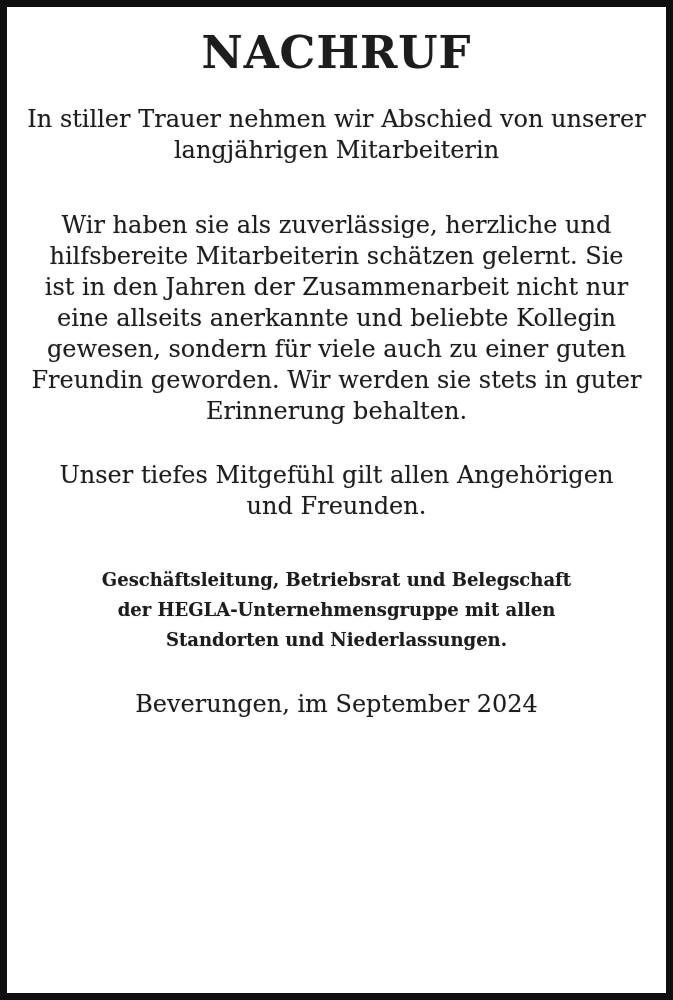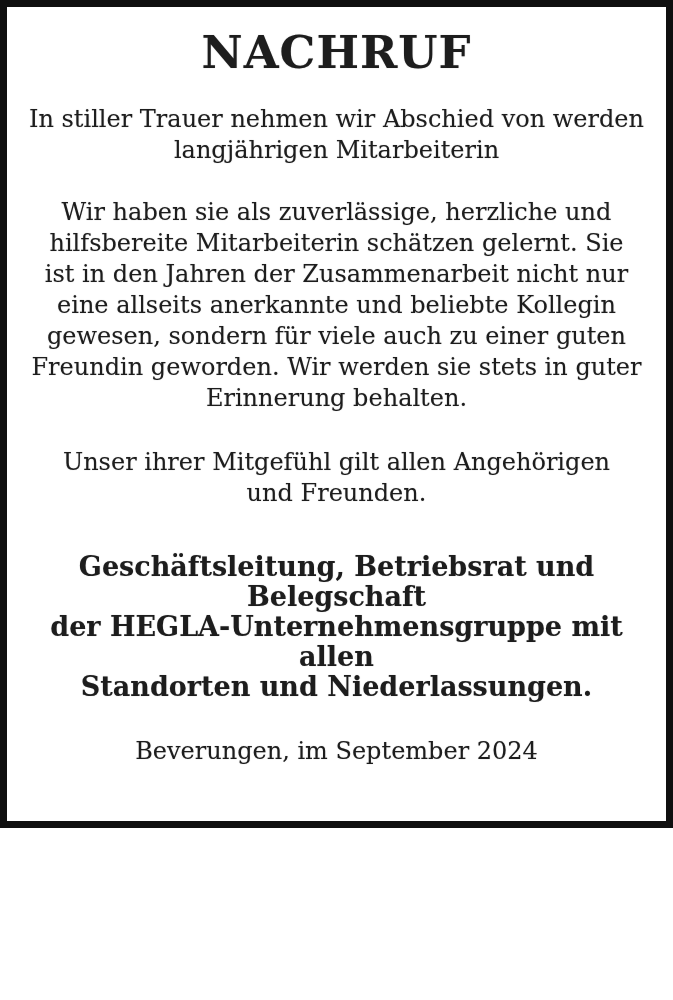--- a/index.html
+++ b/index.html
@@ -8,21 +8,21 @@
     --text-color: #1d1d1d;
     --bg-color: #ffffff;
   }
   * { margin: 0; padding: 0; box-sizing: border-box; }
   html, body {
     background: #ffffff;
   }
   .notice {
     position: relative;
     width: 673px;
-    height: 828px;
+    height: 1000px;
     background: var(--bg-color);
     border: 7px solid var(--border-color);
     font-family: "DejaVu Serif", "Liberation Serif", serif;
     color: var(--text-color);
     text-align: center;
     overflow: hidden;
     padding: 0 14px;
     text-shadow: 0 0 1px rgba(40,40,40,0.35);
   }
   .notice-title {
@@ -43,55 +43,55 @@
     font-size: 50px;
     line-height: 1;
     font-weight: bold;
   }
   .body-paragraph {
     font-size: 24px;
     line-height: 31px;
     white-space: pre-line;
   }
   .p1 { margin-top: 54px; }
-  .p2 { margin-top: 31px; }
+  .p2 { margin-top: 44px; }
   .p3 { margin-top: 33px; }
   .signature {
     margin-top: 43px;
-    font-size: 27px;
+    font-size: 18px;
     line-height: 30px;
     font-weight: bold;
     white-space: pre-line;
   }
   .place-date {
     margin-top: 34px;
     font-size: 24px;
     line-height: 31px;
   }
 </style>
 </head>
 <body>
 
 <div class="notice">
   <h1 class="notice-title">NACHRUF</h1>
 
-  <p class="intro">In stiller Trauer nehmen wir Abschied von werden
+  <p class="intro">In stiller Trauer nehmen wir Abschied von unserer
 langjährigen Mitarbeiterin</p>
 
 
 
   <p class="body-paragraph p2">Wir haben sie als zuverlässige, herzliche und
 hilfsbereite Mitarbeiterin schätzen gelernt. Sie
 ist in den Jahren der Zusammenarbeit nicht nur
 eine allseits anerkannte und beliebte Kollegin
 gewesen, sondern für viele auch zu einer guten
 Freundin geworden. Wir werden sie stets in guter
 Erinnerung behalten.</p>
 
-  <p class="body-paragraph p3">Unser ihrer Mitgefühl gilt allen Angehörigen
+  <p class="body-paragraph p3">Unser tiefes Mitgefühl gilt allen Angehörigen
 und Freunden.</p>
 
   <p class="signature">Geschäftsleitung, Betriebsrat und Belegschaft
 der HEGLA-Unternehmensgruppe mit allen
 Standorten und Niederlassungen.</p>
 
   <p class="place-date">Beverungen, im September 2024</p>
 </div>
 
 </body></html>

